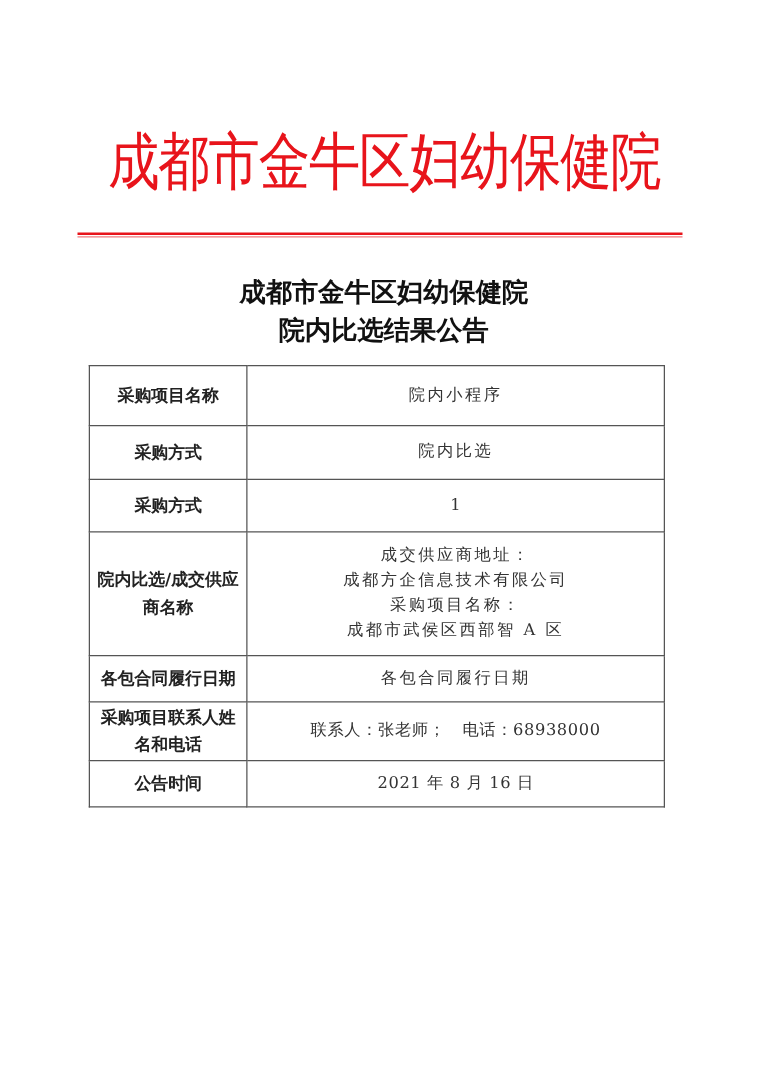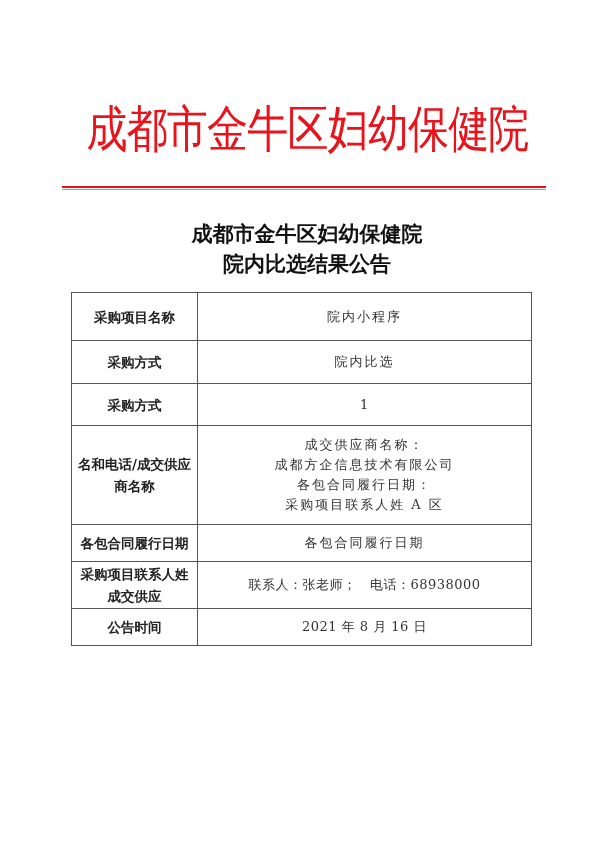--- a/index.html
+++ b/index.html
@@ -58,38 +58,38 @@
   <tr style="height:43px">
     <td class="lbl">采购方式</td>
     <td class="val">院内比选</td>
   </tr>
   <tr style="height:42px">
     <td class="lbl">采购方式</td>
     <td class="val num">1</td>
   </tr>
   <tr style="height:99px">
     <td class="lbl">
-      <span class="line">名和电话/成交供应</span>
+      <span class="line">院内比选/成交供应</span>
       <span class="line">商名称</span>
     </td>
     <td class="val">
-      <span class="line">成交供应商名称：</span>
+      <span class="line">成交供应商地址：</span>
       <span class="line">成都方企信息技术有限公司</span>
-      <span class="line">各包合同履行日期：</span>
-      <span class="line">采购项目联系人姓 A 区</span>
+      <span class="line">采购项目名称：</span>
+      <span class="line">成都市武侯区西部智 A 区</span>
     </td>
   </tr>
   <tr style="height:37px">
     <td class="lbl">各包合同履行日期</td>
     <td class="val">各包合同履行日期</td>
   </tr>
   <tr style="height:47px">
     <td class="lbl">
       <span class="line">采购项目联系人姓</span>
-      <span class="line">成交供应</span>
+      <span class="line">名和电话</span>
     </td>
     <td class="val num">联系人：张老师；　电话：68938000</td>
   </tr>
   <tr style="height:37px">
     <td class="lbl">公告时间</td>
     <td class="val num">2021 年 8 月 16 日</td>
   </tr>
 </tbody>
   </table>
 

